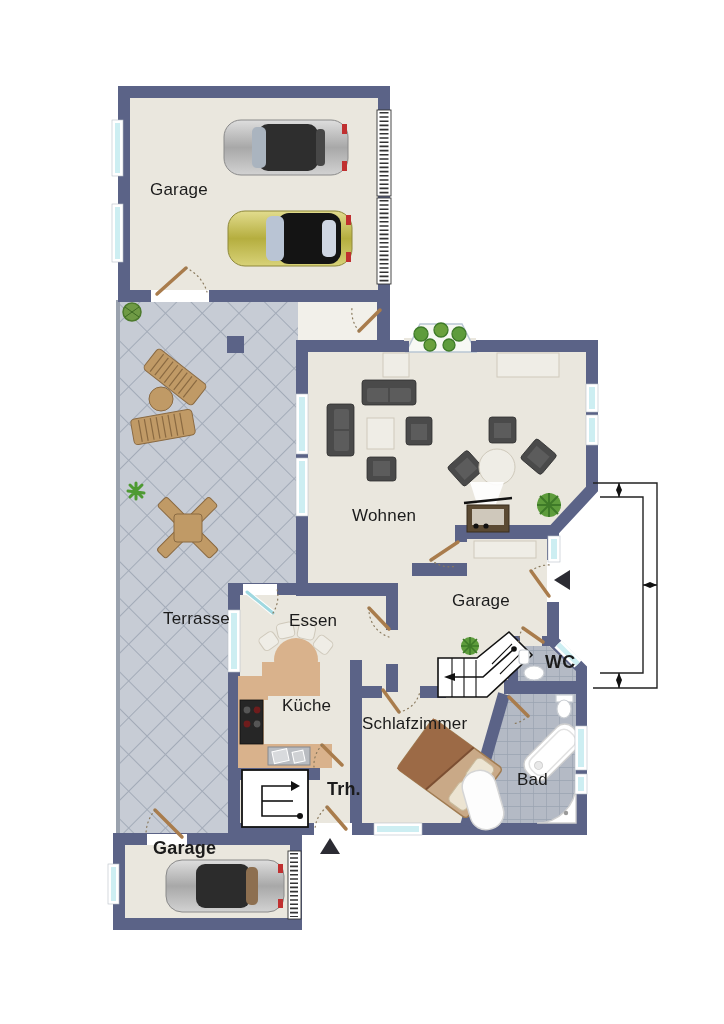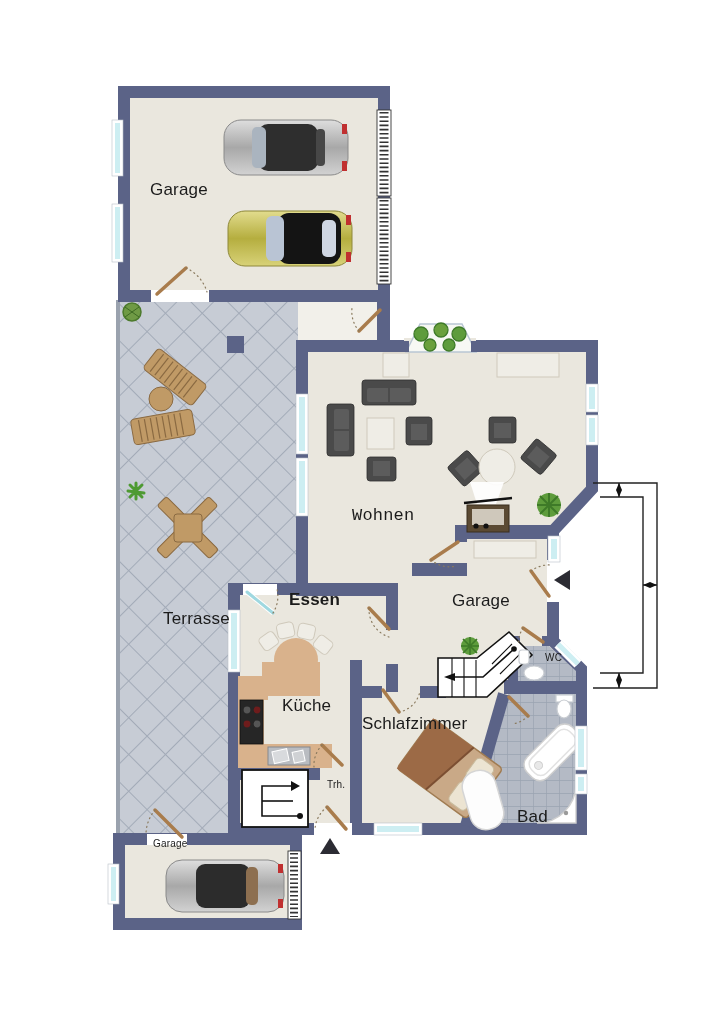--- a/index.html
+++ b/index.html
@@ -1,19 +1,19 @@
 <!DOCTYPE html>
 <html><head>
 <meta charset="utf-8">
 <style>
   html,body{margin:0;padding:0;background:#fff;}
   .stage{position:relative;width:724px;height:1008px;background:#ffffff;overflow:hidden;
          font-family:"Liberation Sans",sans-serif;}
   .label{position:absolute;font-size:17px;color:#1b1b1b;white-space:nowrap;letter-spacing:.2px;}
-  .label.sm{font-size:10px;}
+  .label.sm{font-size:18px;font-weight:bold;}
   svg{position:absolute;left:0;top:0;}
   
   .wall{fill:#5b6387;}
   .floor{fill:#eae7de;}
   .outl{fill:#eae7de;stroke:#5b6387;stroke-width:12;}
   .lightf{fill:#efede6;stroke:#cfc9bb;stroke-width:1;}
   .dark{fill:#4a4a4a;stroke:#303030;stroke-width:.8;}
   .seat{fill:#5c5c5c;}
   .case{fill:#ffffff;stroke:#b9c0c8;stroke-width:.6;}
   .glass{fill:#cdeef2;}
@@ -406,22 +406,22 @@
       <polygon points="616,680 622,680 619,673"></polygon>
           <polygon points="616,680 622,680 619,688"></polygon>
       <polygon points="650,582 650,588 643,585"></polygon>
           <polygon points="650,582 650,588 657,585"></polygon>
     </g>
   </g>
 </svg>
 
   <div class="label" style="left:150px;top:180px;">Garage</div>
   <div class="label" style="left:163px;top:609px;">Terrasse</div>
-  <div class="label" style="left:352px;top:506px;font-family:Liberation Mono, monospace;">Wohnen</div>
-  <div class="label" style="left:289px;top:590px;font-weight:bold;">Essen</div>
+  <div class="label" style="left:352px;top:506px;">Wohnen</div>
+  <div class="label" style="left:289px;top:611px;">Essen</div>
   <div class="label" style="left:452px;top:591px;">Garage</div>
   <div class="label sm" style="left:545px;top:652px;">WC</div>
   <div class="label" style="left:282px;top:696px;">Küche</div>
   <div class="label" style="left:362px;top:714px;">Schlafzimmer</div>
   <div class="label sm" style="left:327px;top:779px;">Trh.</div>
-  <div class="label" style="left:517px;top:770px;margin-top:37px;">Bad</div>
+  <div class="label" style="left:517px;top:770px;">Bad</div>
   <div class="label sm" style="left:153px;top:838px;">Garage</div>
 </div>
 
 </body></html>

